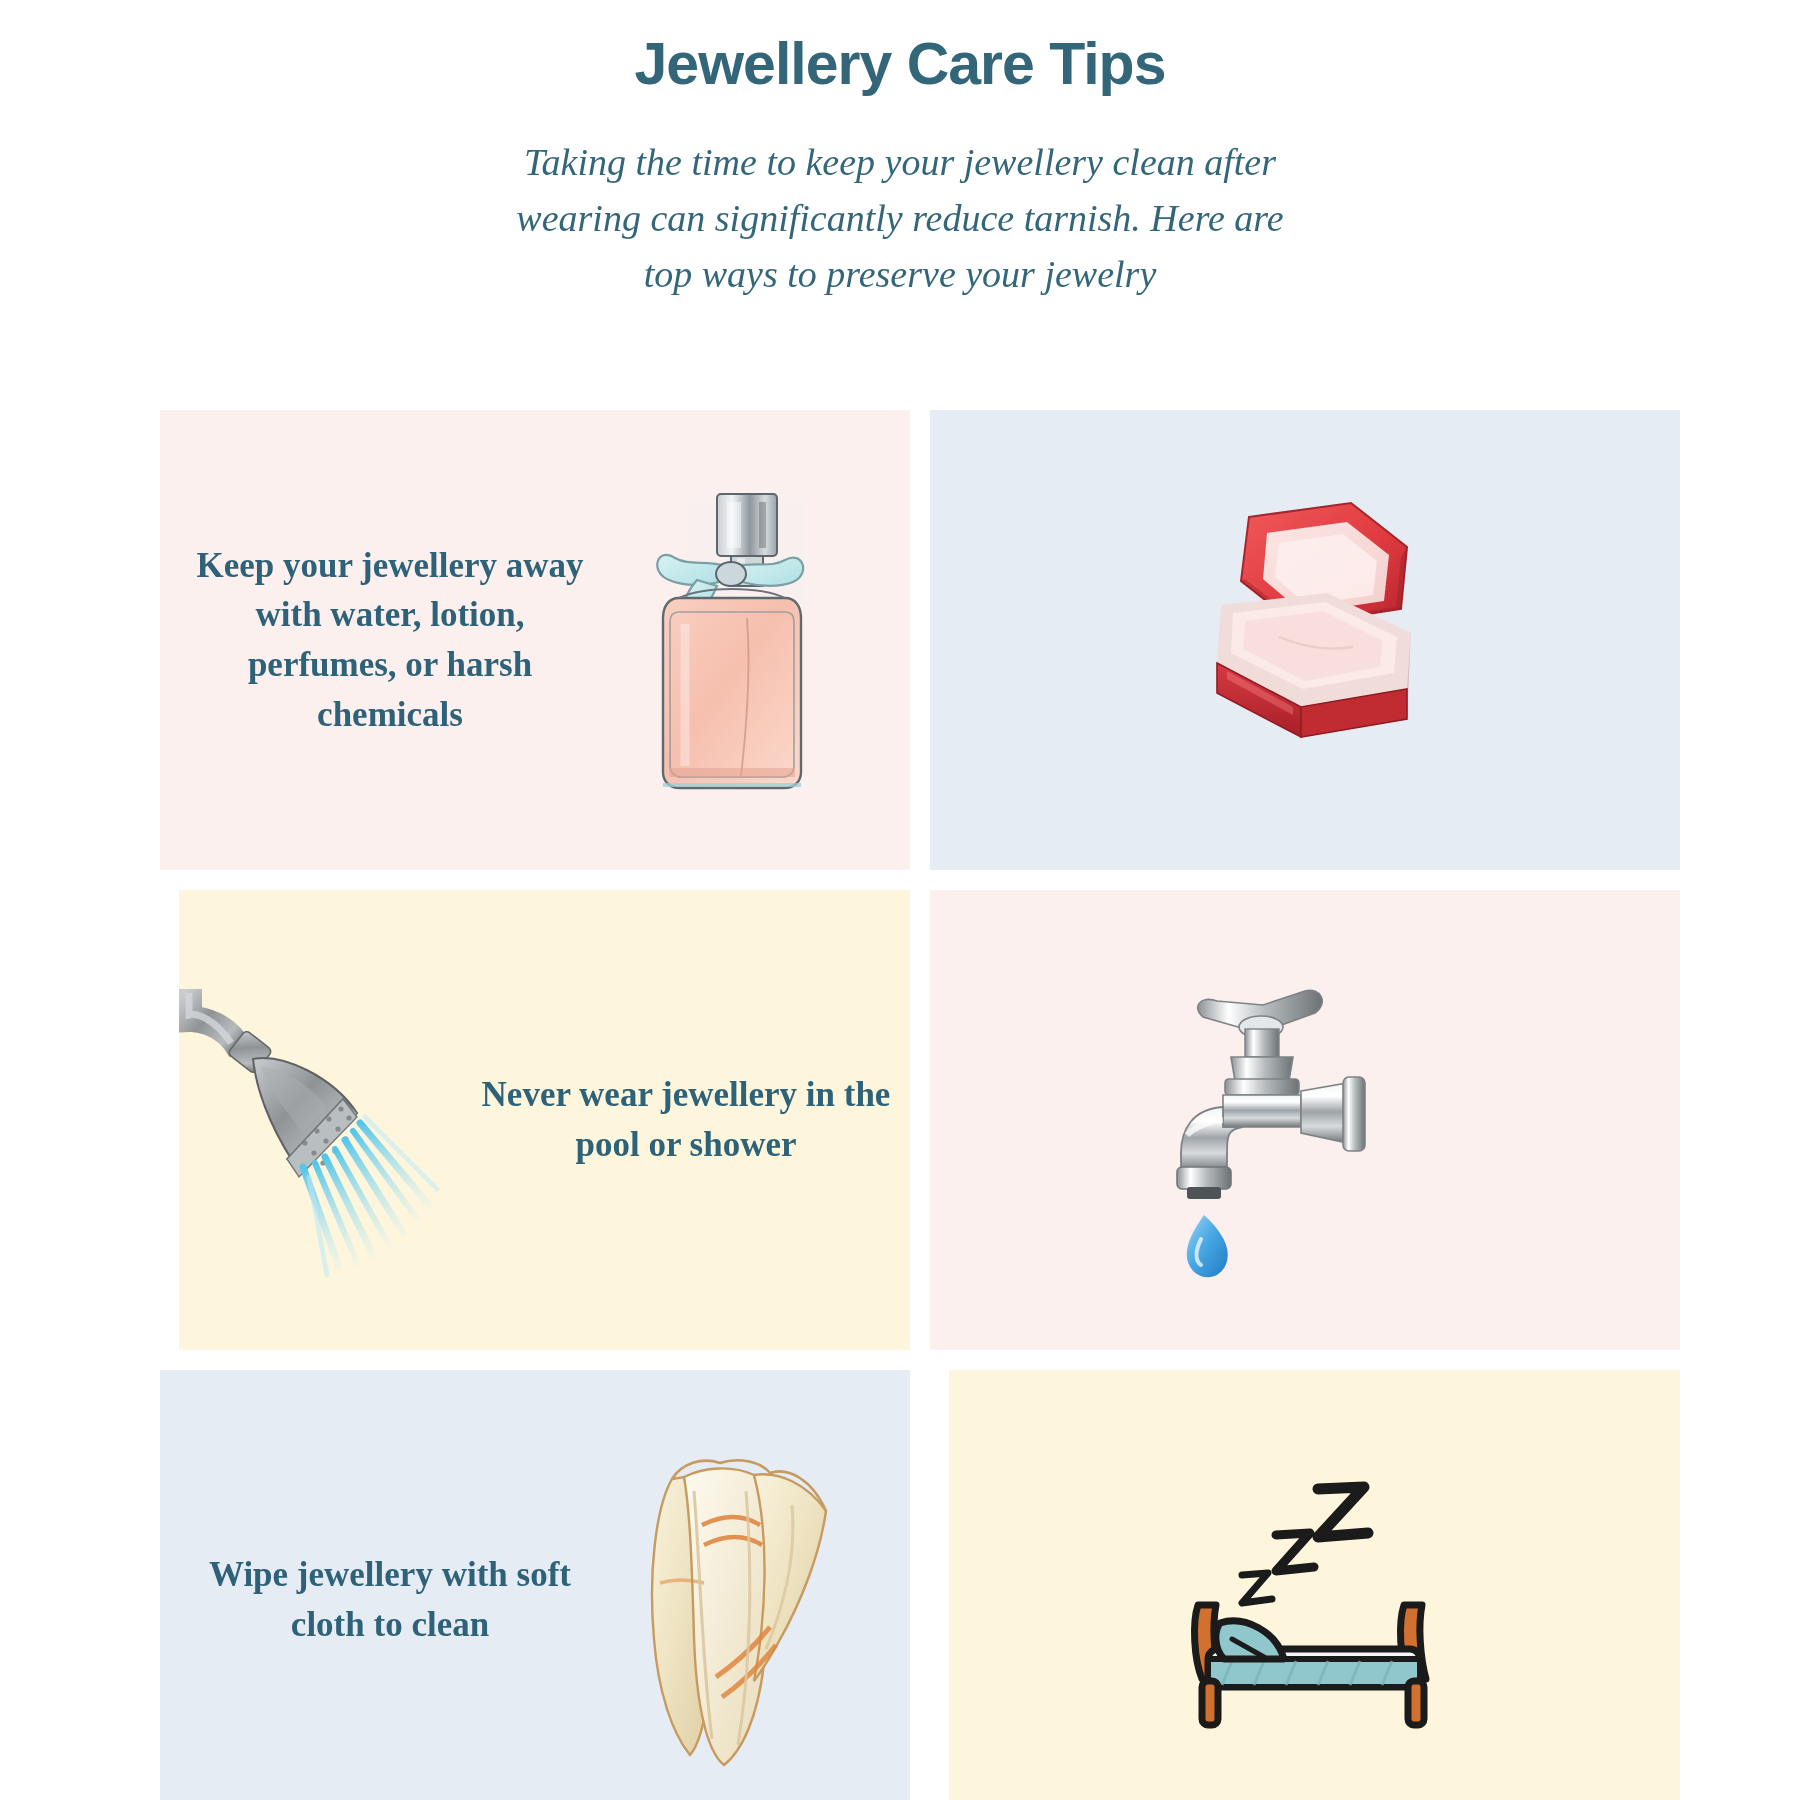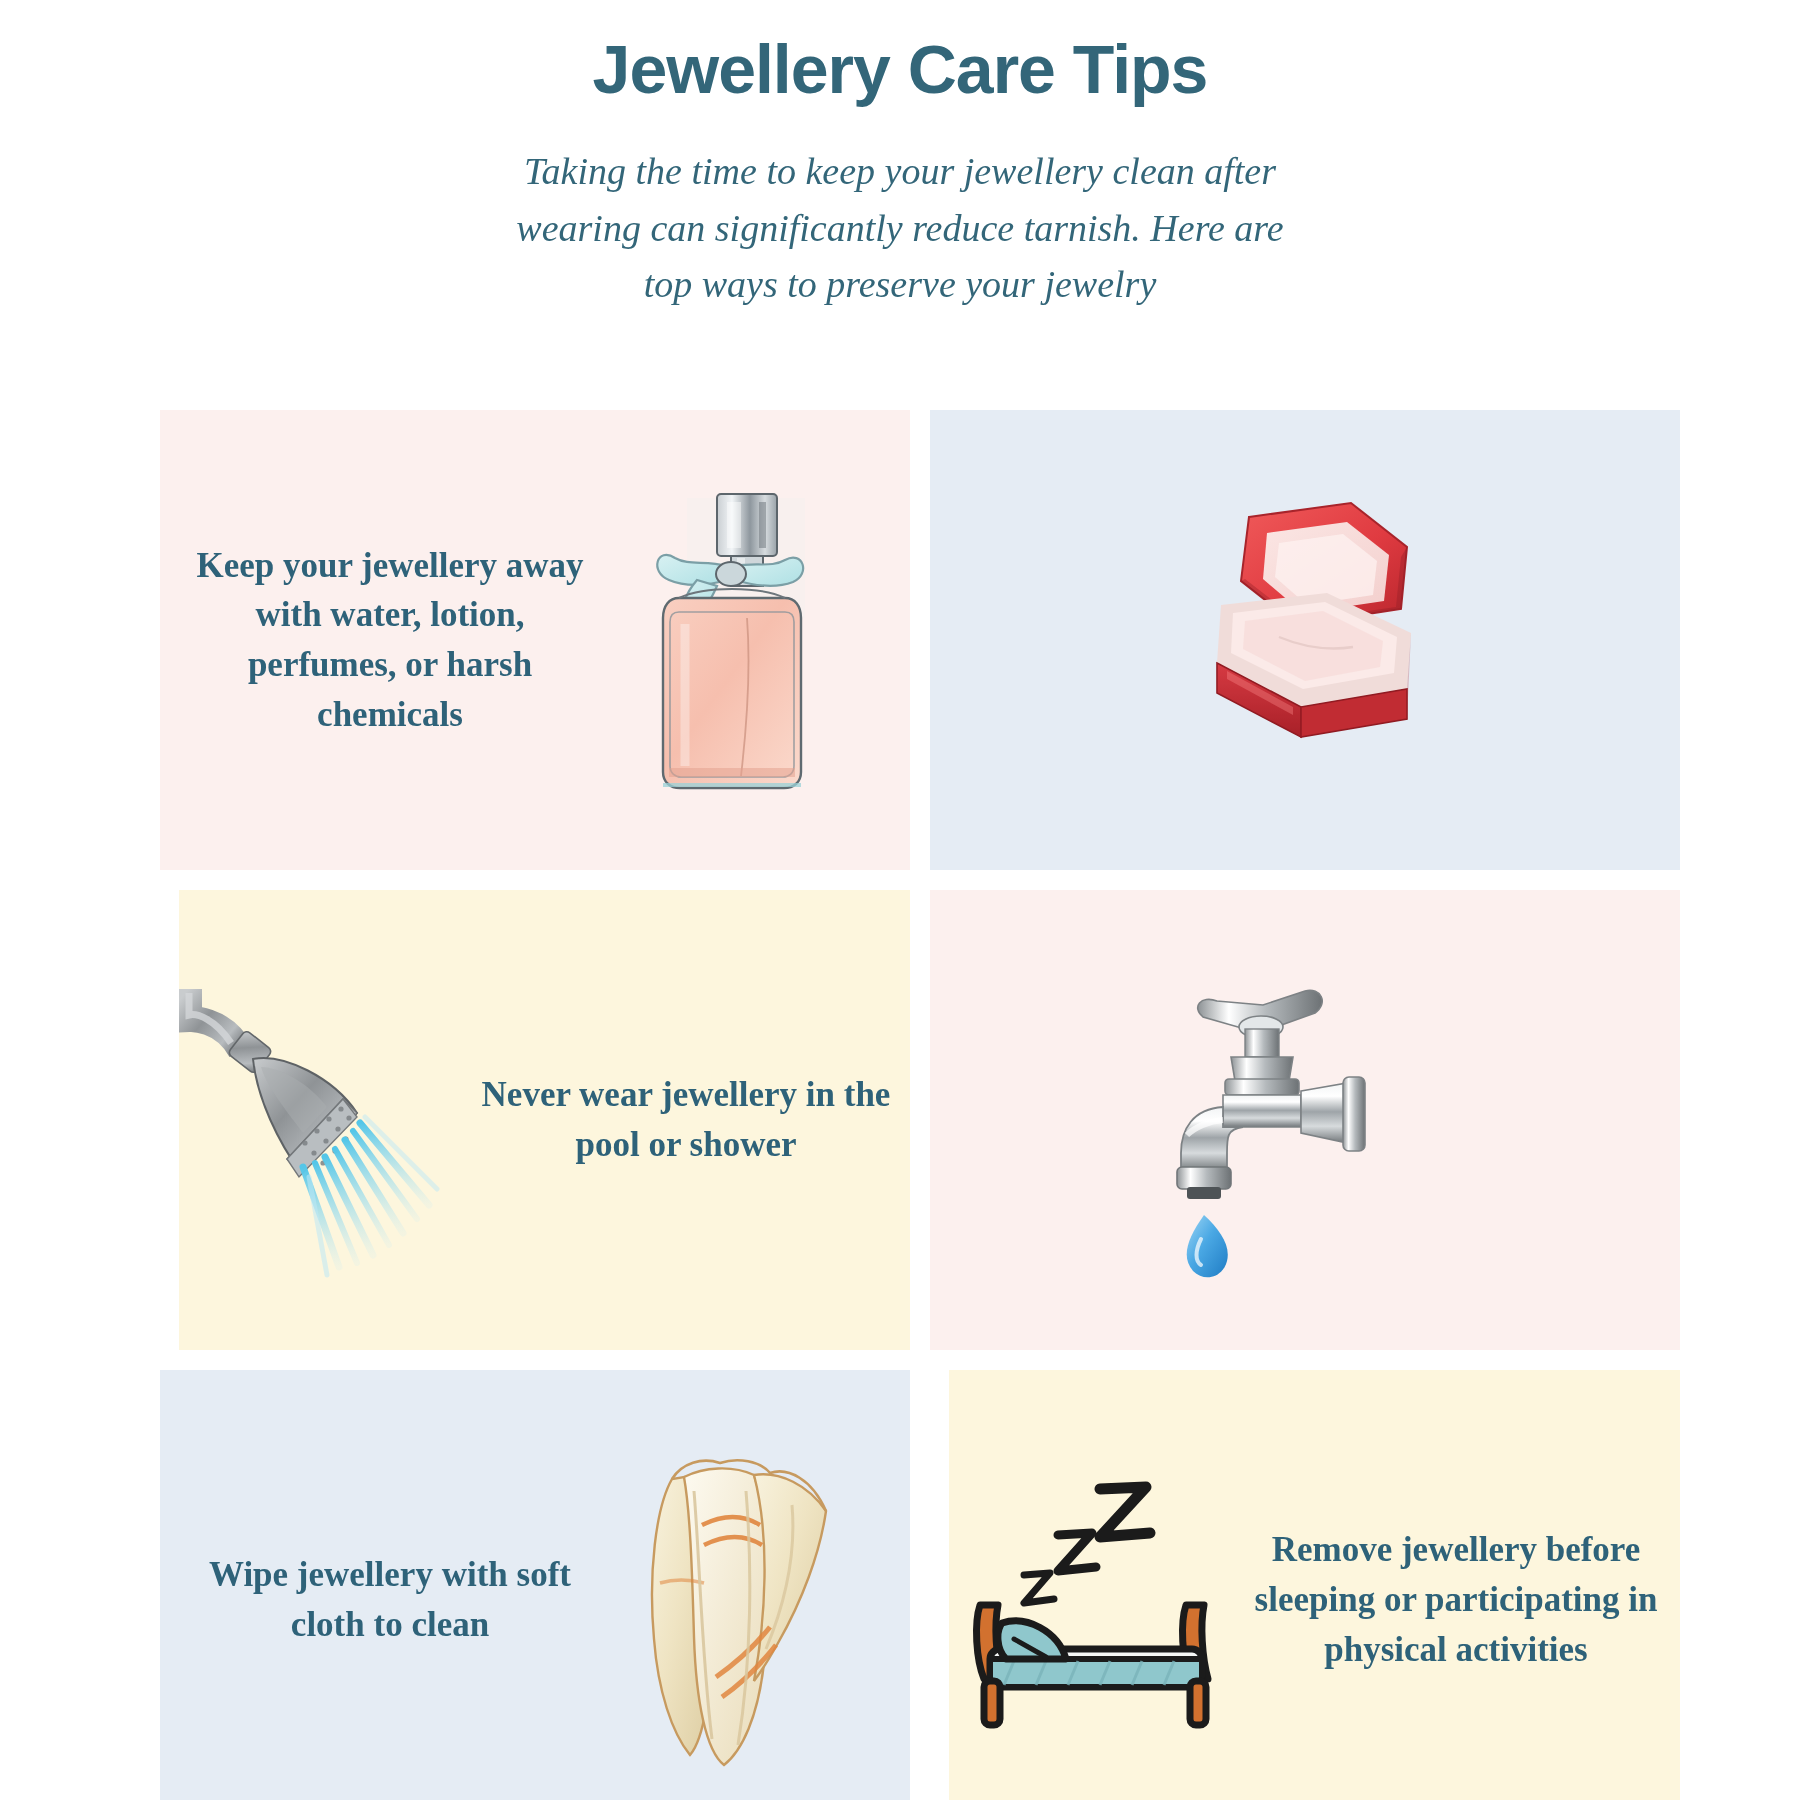--- a/index.html
+++ b/index.html
@@ -22,21 +22,21 @@
   }
 
   
   .header {
     padding-top: 34px;
     text-align: center;
   }
   .page-title {
     font-family: "Liberation Sans", sans-serif;
     font-weight: bold;
-    font-size: 68px;
+    font-size: 59px;
     line-height: 1.05;
     letter-spacing: -1px;
     color: #336679;
     margin: 0;
   }
   .page-subtitle {
     font-family: "Liberation Serif", serif;
     font-style: italic;
     font-size: 38px;
     line-height: 1.48;
@@ -359,21 +359,20 @@
 
             <path d="M74 58 C 80 132, 82 228, 92 306" fill="none" stroke="#d9c79e" stroke-width="3" opacity="0.9"></path>
             <path d="M126 58 C 132 132, 132 226, 118 312" fill="none" stroke="#d9c79e" stroke-width="3" opacity="0.85"></path>
             <path d="M172 72 C 176 118, 166 168, 146 216" fill="none" stroke="#d9c79e" stroke-width="3" opacity="0.8"></path>
           </svg>
         </span>
       </div>
     </div>
 
     <div class="card text-right" style="background:#fdf6dd">
-      <div class="card-text">Remove jewellery before sleeping or participating in physical activities</div>
       <div class="card-art">
         <span class="art-bed">
           <svg width="300" height="300" viewBox="0 0 300 300">
 
             <g fill="none" stroke="#1b1b1b" stroke-width="11" stroke-linecap="round" stroke-linejoin="round">
               <path d="M150 36 L196 34 L150 84 L200 80"></path>
             </g>
             <g fill="none" stroke="#1b1b1b" stroke-width="9" stroke-linecap="round" stroke-linejoin="round">
               <path d="M108 82 L142 80 L108 118 L146 114"></path>
             </g>

